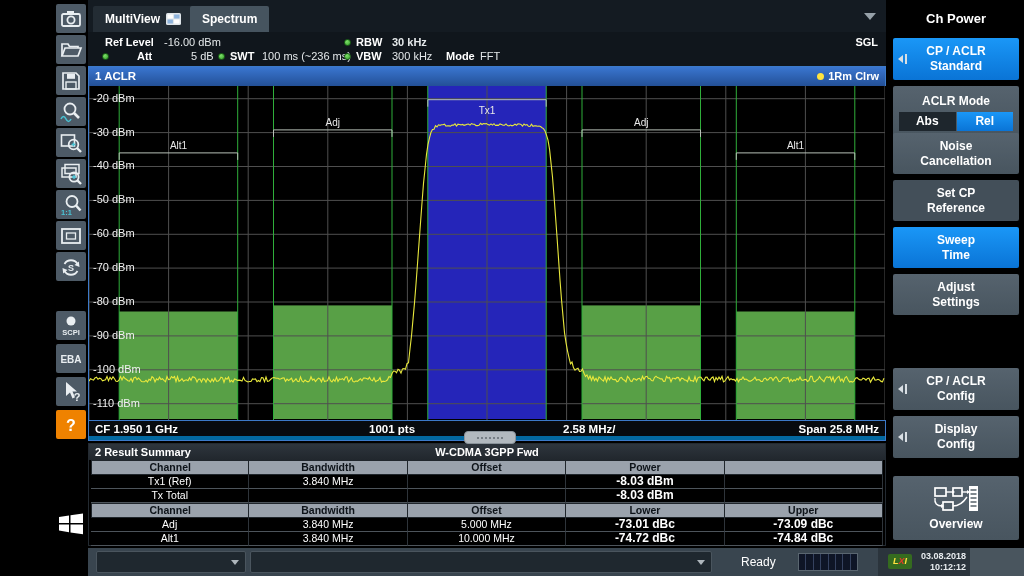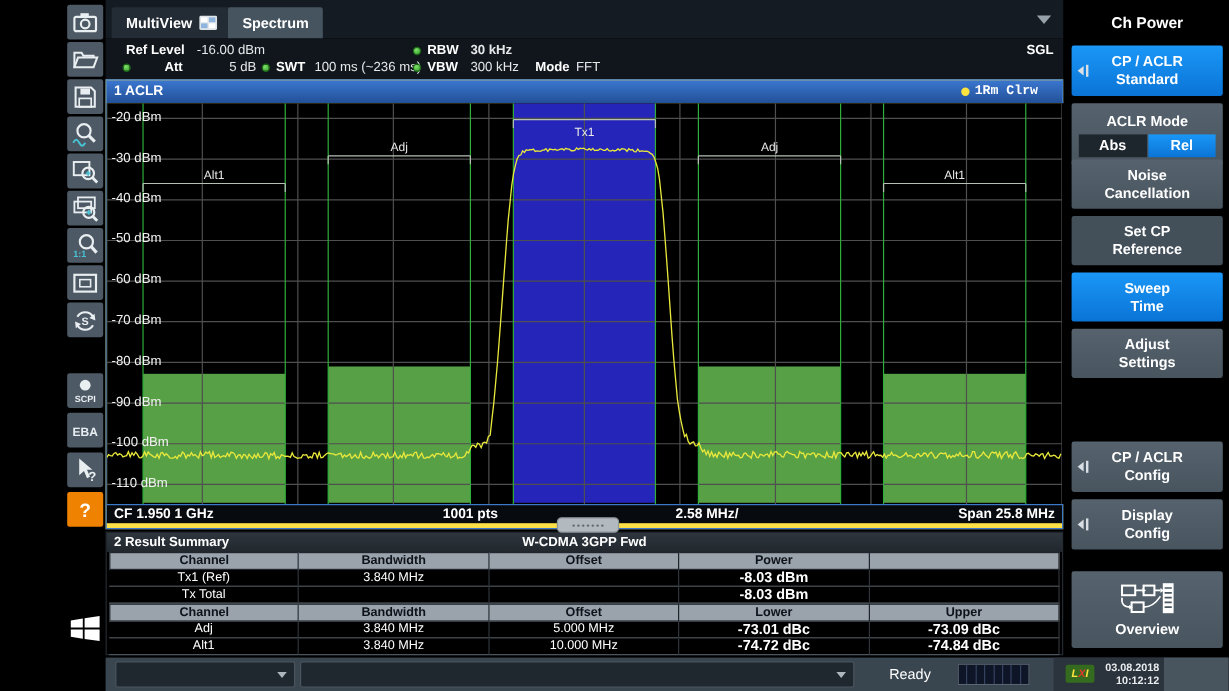--- a/index.html
+++ b/index.html
@@ -24,26 +24,26 @@
 
   
   .setbar{background:#10161c;}
   .setrow{position:absolute;left:0;width:100%;height:14px;}
   .setrow .lbl{position:absolute;font-size:11px;font-weight:bold;color:#fff;white-space:nowrap;}
   .setrow .val{position:absolute;font-size:11px;color:#e4e8ea;white-space:nowrap;}
   .led{position:absolute;top:3px;width:7px;height:7px;border-radius:50%;
        background:radial-gradient(circle at 35% 30%,#7fe06a,#35a02b);border:1px solid #1d6a18;box-sizing:border-box;}
 
   
-  .aclrwin{border:1px solid #3c7ac9;box-sizing:border-box;background:#fde047;}
+  .aclrwin{border:1px solid #3c7ac9;box-sizing:border-box;background:#0369a1;}
   .wtitle{position:relative;height:19px;background:linear-gradient(#3a76d0,#235097);
           font-size:11.5px;font-weight:bold;line-height:19px;}
   .wtitle .tl{padding-left:6px;}
-  .tracetag{position:absolute;right:20px;top:0;display:flex;align-items:center;gap:4px;height:19px;
-            font-size:11px;font-weight:bold;color:#fff;font-family:Liberation Mono, monospace;}
+  .tracetag{position:absolute;right:6px;top:0;display:flex;align-items:center;gap:4px;height:19px;
+            font-size:11px;font-weight:bold;color:#fff;}
   .dot-y{width:7px;height:7px;border-radius:50%;background:#ffe33e;display:inline-block;}
   .plot{position:relative;width:798px;height:334px;background:#000;}
   #ylabels span{position:absolute;left:4px;font-size:11px;color:#f2f2f2;white-space:nowrap;}
   .axisbar{position:relative;height:16px;background:#070b0f;border-top:1px solid #3c7ac9;box-sizing:border-box;}
   .axisbar span{position:absolute;top:2px;font-size:11.5px;font-weight:bold;color:#fff;white-space:nowrap;}
 
   
   .splitter{width:52px;height:13px;background:#b2b9bf;border-radius:4px;border:1px solid #8b949b;
             box-sizing:border-box;display:flex;align-items:center;justify-content:center;gap:2px;z-index:30;}
   .splitter i{width:2px;height:2px;background:#626b72;border-radius:50%;}

